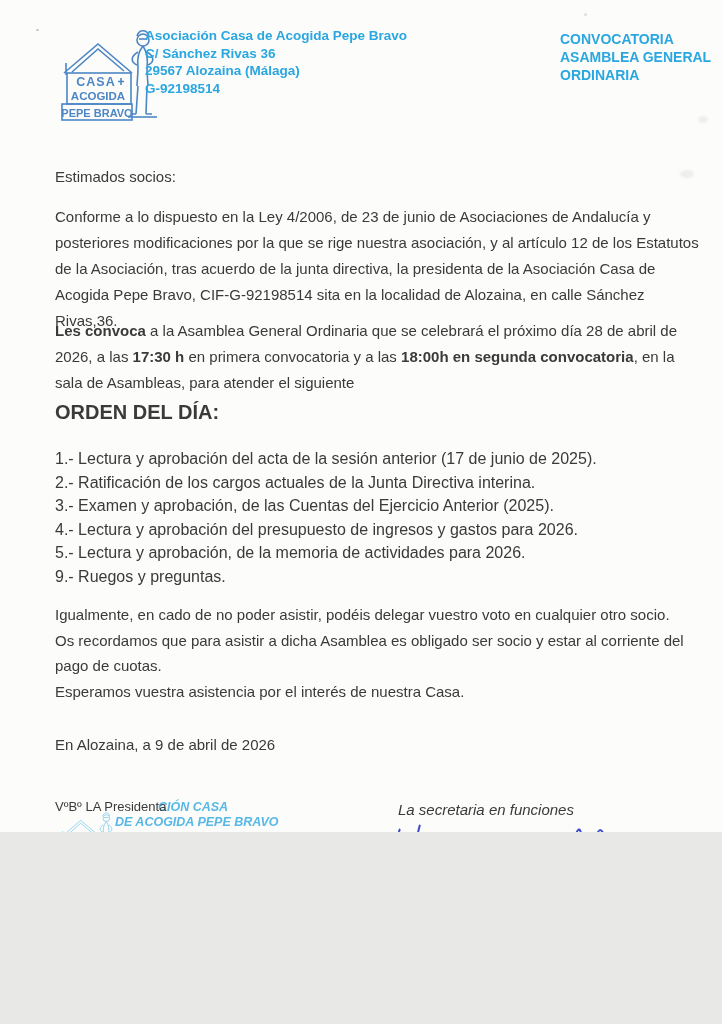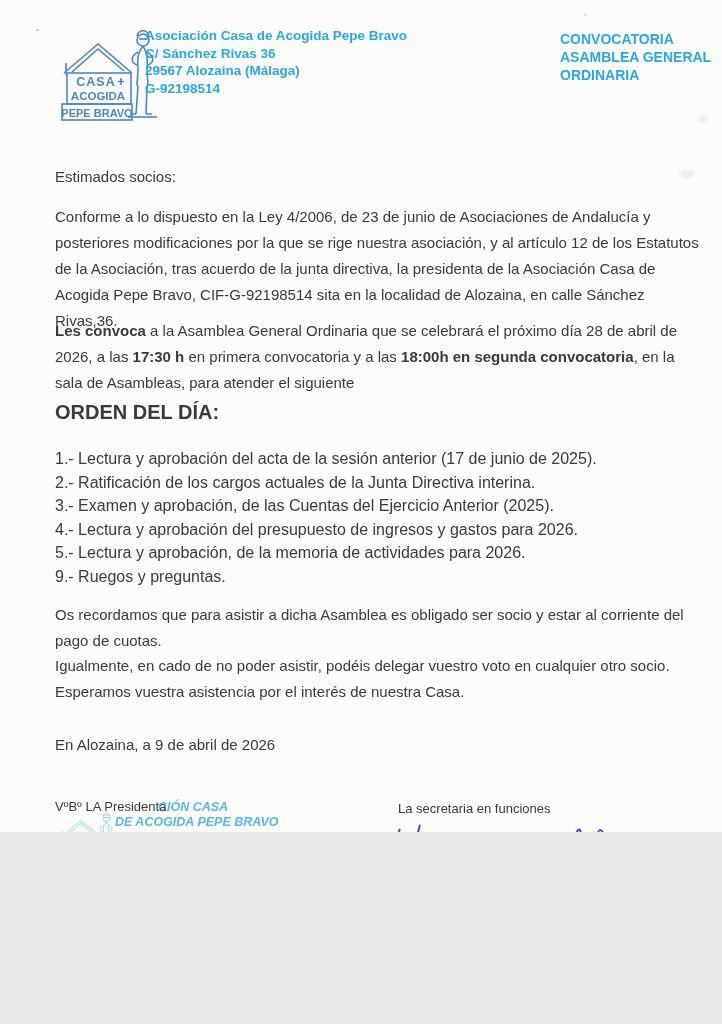--- a/index.html
+++ b/index.html
@@ -33,21 +33,21 @@
   .p1{left:55px;top:204px;width:645px;line-height:26px;}
   .p2{left:55px;top:318px;width:648px;line-height:26px;}
   .orden-title{left:55px;top:401px;font-weight:bold;font-size:20px;}
   .orden-list{left:55px;top:447px;width:648px;}
   .orden-item{line-height:23.5px;font-size:16px;}
   .p3{left:55px;top:602px;width:660px;}
   .p3 div{line-height:25.7px;}
   .dateline{left:55px;top:736px;}
   
   .role-left{left:55px;top:799px;font-size:13px;z-index:3;}
-  .role-right{left:398px;top:801px;font-size:13px;z-index:3;}
+  .role-right{left:398px;top:801px;font-size:15px;z-index:3;font-style:italic;}
   .name-left{left:55px;top:889px;font-size:13.5px;z-index:3;}
   .name-right{left:396px;top:893px;font-size:13.5px;z-index:3;}
   .stamp-line{color:var(--stamp);font-style:italic;font-weight:bold;opacity:.92;z-index:2;white-space:nowrap;}
   .stamp-l1{left:158px;top:800px;font-size:12.5px;}
   .stamp-l2{left:115px;top:815px;font-size:12.5px;}
   .stamp-l3{left:118px;top:831px;font-size:11px;}
   .stamp-l4{left:118px;top:845px;font-size:11px;}
   .stamp-l5{left:118px;top:858px;font-size:11px;}
   .stamp-logo{left:58px;top:806px;width:58px;height:64px;color:var(--stamp);opacity:.6;z-index:2;}
   .sig{z-index:4;}
@@ -122,22 +122,22 @@
   <div class="abs orden-list">
     <div class="orden-item">1.- Lectura y aprobación del acta de la sesión anterior (17 de junio de 2025).</div>
     <div class="orden-item">2.- Ratificación de los cargos actuales de la Junta Directiva interina.</div>
     <div class="orden-item">3.- Examen y aprobación, de las Cuentas del Ejercicio Anterior (2025).</div>
     <div class="orden-item">4.- Lectura y aprobación del presupuesto de ingresos y gastos para 2026.</div>
     <div class="orden-item">5.- Lectura y aprobación, de la memoria de actividades para 2026.</div>
     <div class="orden-item">9.- Ruegos y preguntas.</div>
   </div>
 
   <div class="abs bodytext p3">
+    <div>Igualmente, en cado de no poder asistir, podéis delegar vuestro voto en cualquier otro socio.</div>
     <div>Os recordamos que para asistir a dicha Asamblea es obligado ser socio y estar al corriente del pago de cuotas.</div>
-    <div>Igualmente, en cado de no poder asistir, podéis delegar vuestro voto en cualquier otro socio.</div>
     <div>Esperamos vuestra asistencia por el interés de nuestra Casa.</div>
   </div>
 
   <div class="abs bodytext dateline">En Alozaina, a 9 de abril de 2026</div>
 
   <div class="abs role-left">VºBº LA Presidenta</div>
   <div class="abs role-right">La secretaria en funciones</div>
 
   <svg class="abs stamp-logo" viewBox="0 0 102 94">
     <use href="#logoArt"></use>

